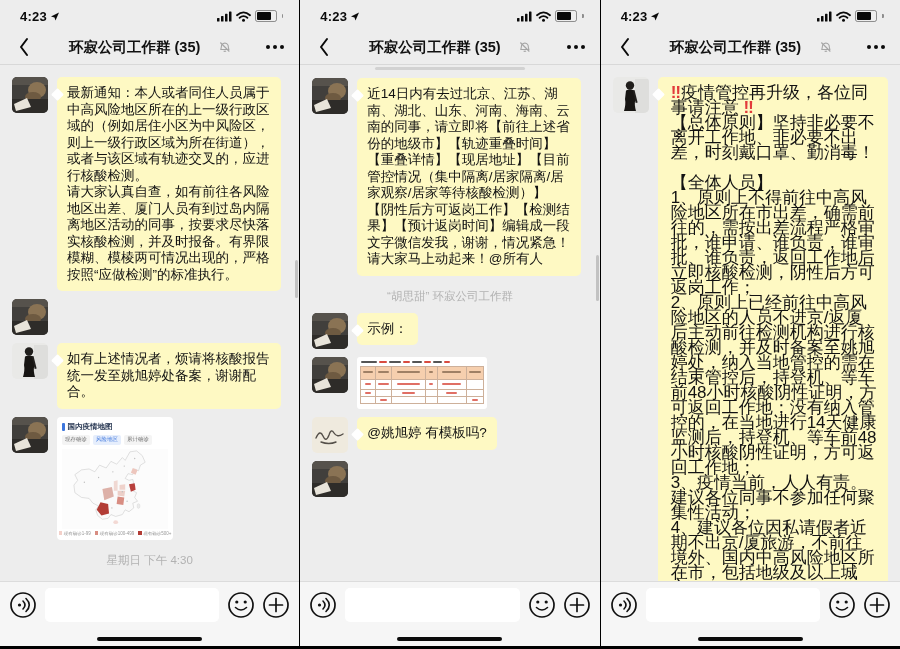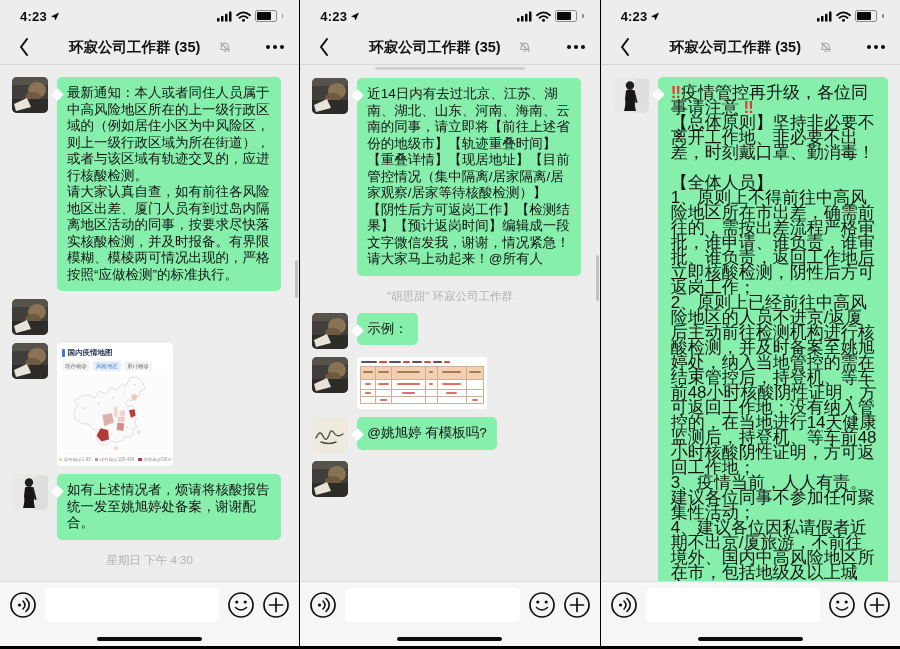--- a/index.html
+++ b/index.html
@@ -21,21 +21,21 @@
   .nav-title{position:absolute;left:50%;transform:translateX(-50%);display:flex;align-items:center;gap:19px;}
   .nav-title-text{font-size:14.5px;font-weight:bold;color:#111;white-space:nowrap;}
   .navbar{position:relative;}
   .icon-btn{width:28px;height:28px;display:flex;align-items:center;justify-content:center;}
 
   
   .chat{flex:1;overflow:hidden;position:relative;padding-top:8px;}
   .msg-row{display:flex;align-items:flex-start;padding:4px 12px;}
   .avatar{width:36px;height:36px;border-radius:5px;overflow:hidden;flex-shrink:0;margin-right:9px;}
   .avatar svg{display:block;width:36px;height:36px;}
-  .bubble{position:relative;background:#86efac;border-radius:5px;padding:8px 10px;max-width:204px;font-size:13.5px;line-height:16.5px;color:#121212;white-space:pre-wrap;word-break:break-all;}
+  .bubble{position:relative;background:#fef9c3;border-radius:5px;padding:8px 10px;max-width:204px;font-size:13.5px;line-height:16.5px;color:#121212;white-space:pre-wrap;word-break:break-all;}
   .bubble::before{content:"";position:absolute;left:-4px;top:13px;width:9px;height:9px;background:#fff;transform:rotate(45deg);border-radius:1px;}
   .center-note{text-align:center;color:#b2b2b2;font-size:11.5px;padding:9px 0 5px;}
   .scrollbar{position:absolute;right:1px;width:3px;border-radius:2px;background:#ababab;opacity:.65;}
   .clipped-top{height:5px;overflow:hidden;display:flex;justify-content:center;margin-top:-6px;margin-bottom:2px;}
   .clipped-top .smudge{width:150px;height:3px;background:#d2d2d2;border-radius:2px;}
 
   .warn{color:#e23b3b;font-weight:bold;}
   .bubble.tight{font-size:17px;line-height:15px;max-width:212px;padding-left:13px;}
 
   
@@ -219,20 +219,28 @@
       <div class="msg-row">
         <div class="avatar">
             <svg viewBox="0 0 36 36">
               <use href="#avatar-dog"></use>
             </svg>
           </div>
       </div>
       <div class="msg-row">
         <div class="avatar">
             <svg viewBox="0 0 36 36">
+              <use href="#avatar-woman"></use>
+            </svg>
+          </div>
+        <div class="bubble">如有上述情况者，烦请将核酸报告统一发至姚旭婷处备案，谢谢配合。</div>
+      </div>
+      <div class="msg-row">
+        <div class="avatar">
+            <svg viewBox="0 0 36 36">
               <use href="#avatar-dog"></use>
             </svg>
           </div>
         <div class="map-card">
           <div class="map-title">
             <span class="map-title-bar"></span>
             <span class="map-title-text">国内疫情地图</span>
           </div>
           <div class="map-tabs">
             <span class="map-tab">现存确诊</span>
@@ -253,28 +261,20 @@
                 <span class="legend-swatch" style="background:#d88d82"></span>
                 <span class="legend-label">现有确诊100-499</span>
               </span>
             <span class="legend-item">
                 <span class="legend-swatch" style="background:#b23c35"></span>
                 <span class="legend-label">现有确诊500+</span>
               </span>
           </div>
         </div>
       </div>
-      <div class="msg-row">
-        <div class="avatar">
-            <svg viewBox="0 0 36 36">
-              <use href="#avatar-woman"></use>
-            </svg>
-          </div>
-        <div class="bubble">如有上述情况者，烦请将核酸报告统一发至姚旭婷处备案，谢谢配合。</div>
-      </div>
       <div class="center-note">星期日 下午 4:30</div>
       <div class="scrollbar" style="top:195px;height:38px;"></div>
     </div>
     <div class="inputbar">
       <svg width="26" height="26">
           <use href="#icon-voice"></use>
         </svg>
       <input class="chat-input" type="text" value="" style="">
       <svg width="26" height="26">
           <use href="#icon-smiley"></use>

